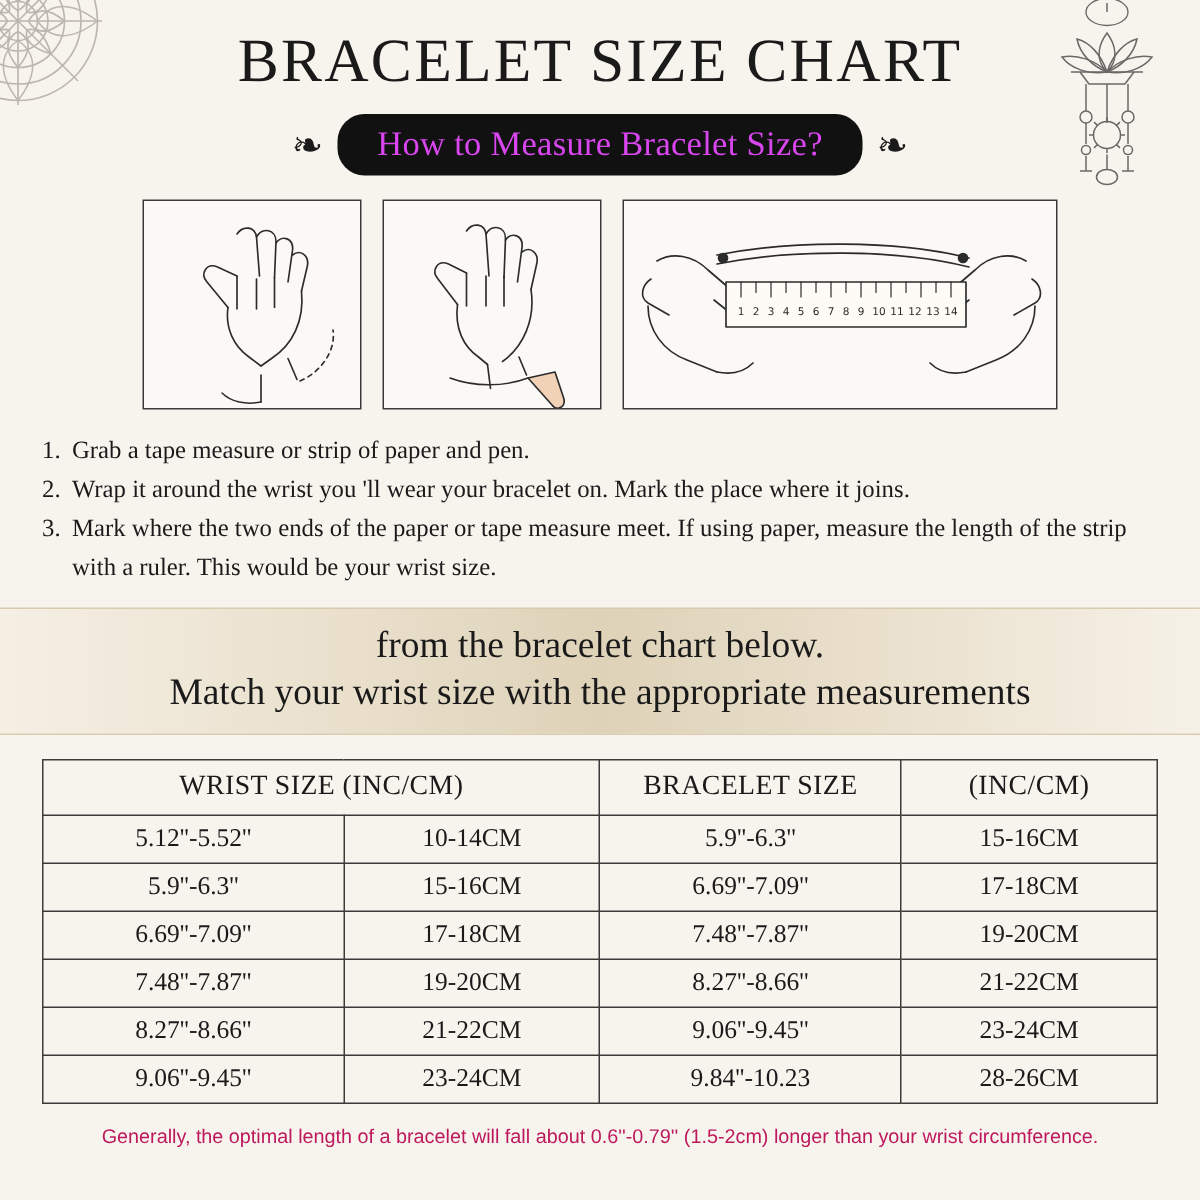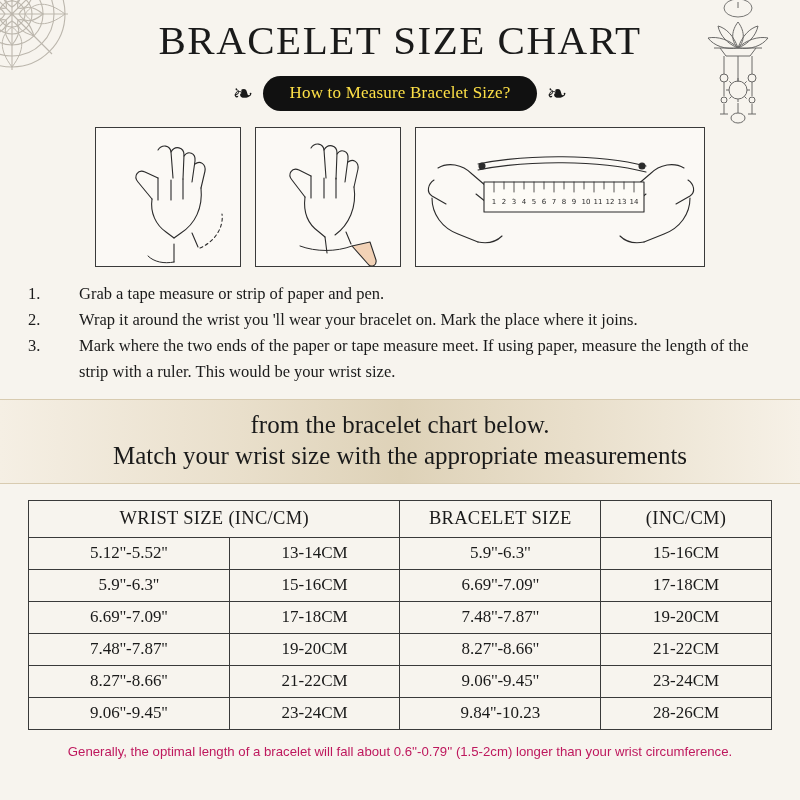--- a/index.html
+++ b/index.html
@@ -55,24 +55,24 @@
   
   .subtitle-row {
     display: flex;
     align-items: center;
     justify-content: center;
     margin-top: 12px;
     gap: 10px;
   }
   .pill {
     background: #111111;
-    color: #fde047;
+    color: #d946ef;
     border-radius: 18px;
     padding: 7px 26px 8px 26px;
-    font-size: 17px;
+    font-size: 23px;
     letter-spacing: 0.2px;
     font-family: "Liberation Serif", serif;
     white-space: nowrap;
     text-align: center;
   }
   .flourish {
     font-size: 25px;
     color: #1a1a1a;
     line-height: 1;
     font-family: "DejaVu Sans", sans-serif;
@@ -103,21 +103,21 @@
     font-family: "Liberation Serif", serif;
   }
   .step {
     display: flex;
     align-items: flex-start;
   }
   .step-num {
     width: 20px;
     flex: 0 0 20px;
   }
-  .step-text { flex: 1; margin-left: 31px; }
+  .step-text { flex: 1; }
 
   
   .banner {
     margin-top: 14px;
     padding: 9px 40px 12px 40px;
     text-align: center;
     font-size: 25px;
     line-height: 1.24;
     background: linear-gradient(to right, #f5efe4 0%, #e9dfcb 30%, #ded2b8 50%, #e9dfcb 72%, #f6f1e7 100%);
     border-top: 1px solid #d8cbb0;
@@ -353,21 +353,21 @@
       <thead>
         <tr>
           <th colspan="2">WRIST SIZE (INC/CM)</th>
           <th>BRACELET SIZE</th>
           <th>(INC/CM)</th>
         </tr>
       </thead>
       <tbody>
         <tr>
           <td>5.12''-5.52''</td>
-          <td>13-14CM</td>
+          <td>10-14CM</td>
           <td>5.9''-6.3''</td>
           <td>15-16CM</td>
         </tr>
         <tr>
           <td>5.9''-6.3''</td>
           <td>15-16CM</td>
           <td>6.69''-7.09''</td>
           <td>17-18CM</td>
         </tr>
         <tr>

